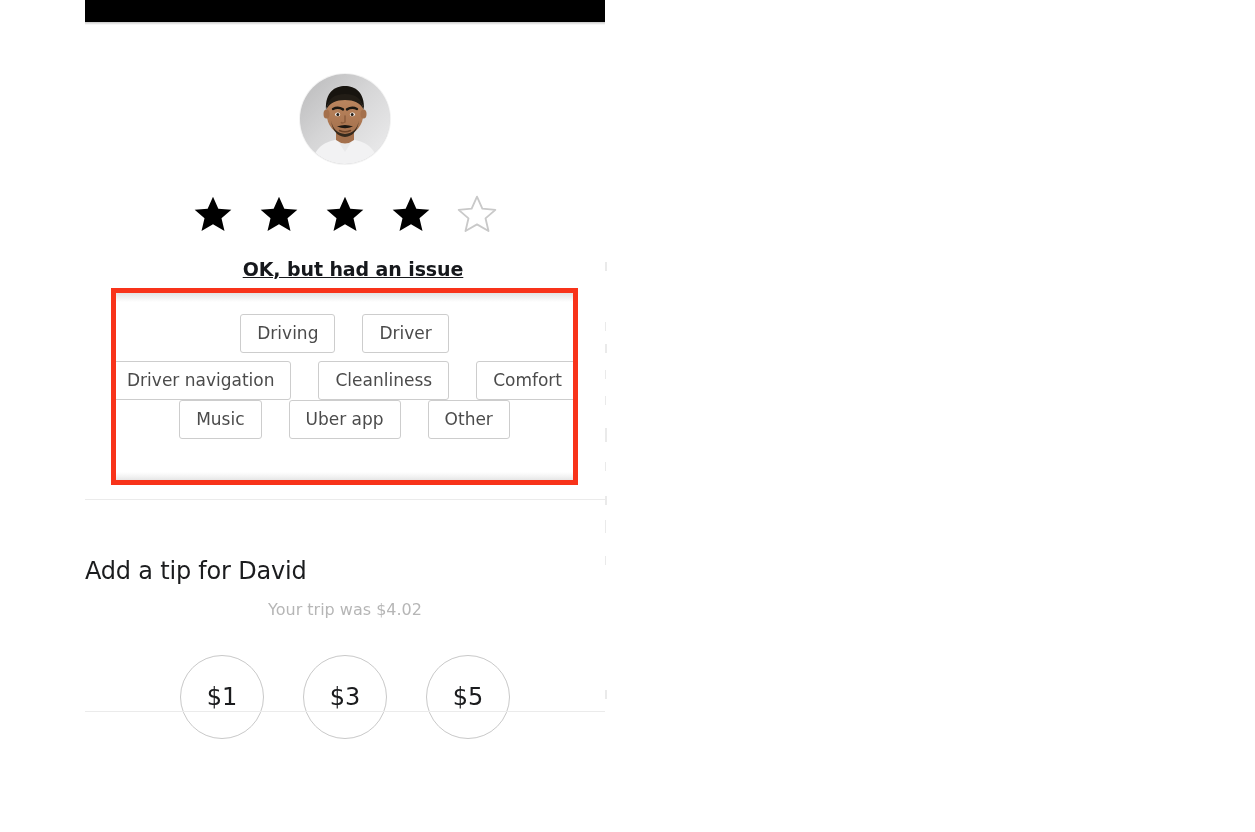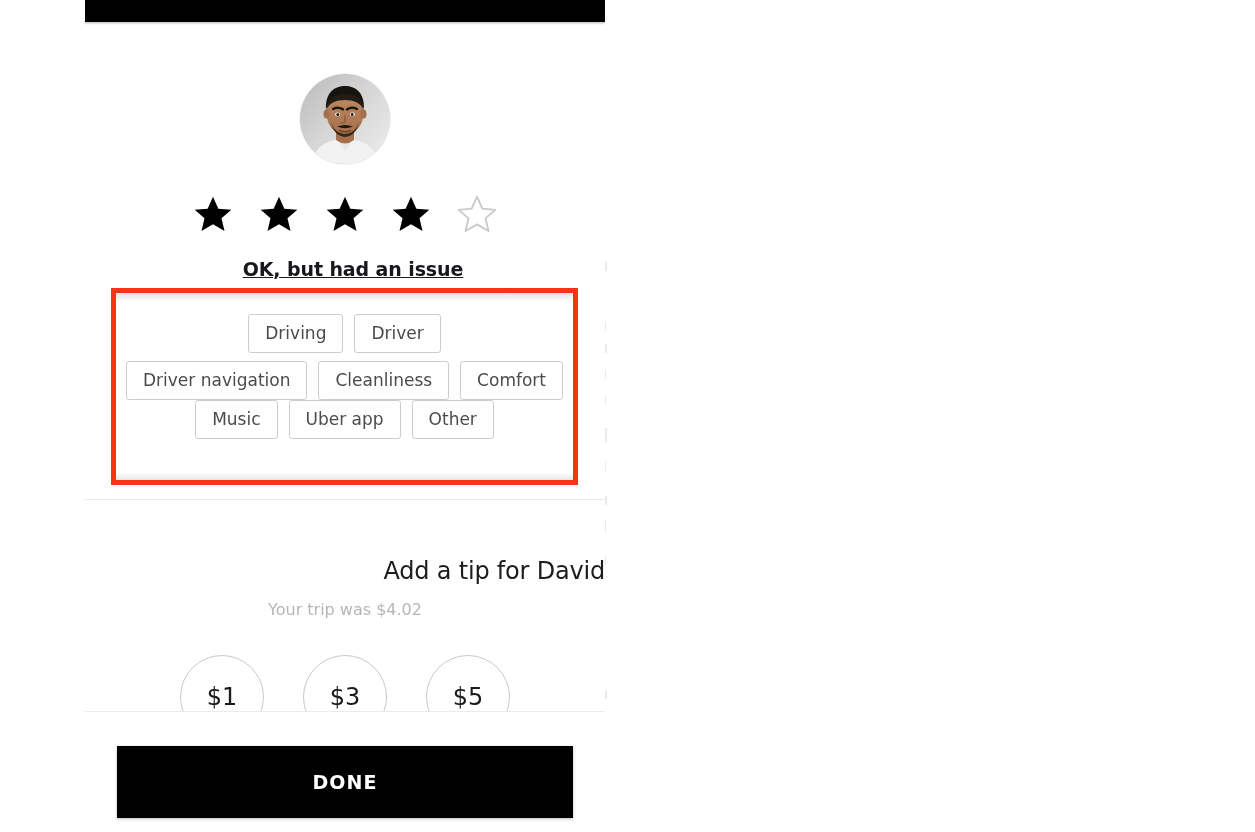--- a/index.html
+++ b/index.html
@@ -118,21 +118,21 @@
   #tags-bottom-shade {
     position:absolute; left:0; bottom:0; width:100%; height:8px;
     background: linear-gradient(to top, #e6e6e6 0%, #f3f3f3 45%, #ffffff 100%);
   }
 
   .chip-row {
     position: relative;
     display: flex;
     justify-content: center;
     align-items: flex-start;
-    gap: 11px;
+    gap: 27px;
   }
   #chip-row-0 { margin-top: 21px; }
   #chip-row-1 { margin-top: 8px; }
   #chip-row-2 { margin-top: 0; }
 
   .chip {
     display: inline-flex;
     align-items: center;
     justify-content: center;
     height: 39px;
@@ -159,21 +159,21 @@
   }
   #divider-top { top: 499px; }
   #divider-bottom { top: 711px; }
 
   
   #tip-title {
     position: absolute;
     left: 0;
     top: 557px;
     width: 520px;
-    text-align: right;
+    text-align: left;
     font-size: 24px;
     font-weight: 400;
     color: #1b1c1e;
     letter-spacing: -0.2px;
   }
   #tip-sub {
     position: absolute;
     left: 0;
     top: 600px;
     width: 520px;
@@ -372,23 +372,20 @@
   <div id="tip-sub">Your trip was $4.02</div>
 
   <div id="tip-options">
     <div class="tip-circle">$1</div>
     <div class="tip-circle">$3</div>
     <div class="tip-circle">$5</div>
   </div>
 
   <div class="divider" id="divider-bottom"></div>
 
-  <div id="done-bar">
-    <button id="done-button">DONE</button>
-  </div>
 
 </div>
 
 <div id="ghost-panel">
 
   <div class="ghost-line" style="top:262px;  width:5px;"></div>
   <div class="ghost-line" style="top:322px;  width:4px;"></div>
   <div class="ghost-line" style="top:344px;  width:5px;"></div>
   <div class="ghost-line" style="top:370px;  width:4px;"></div>
   <div class="ghost-line" style="top:396px;  width:4px;"></div>

